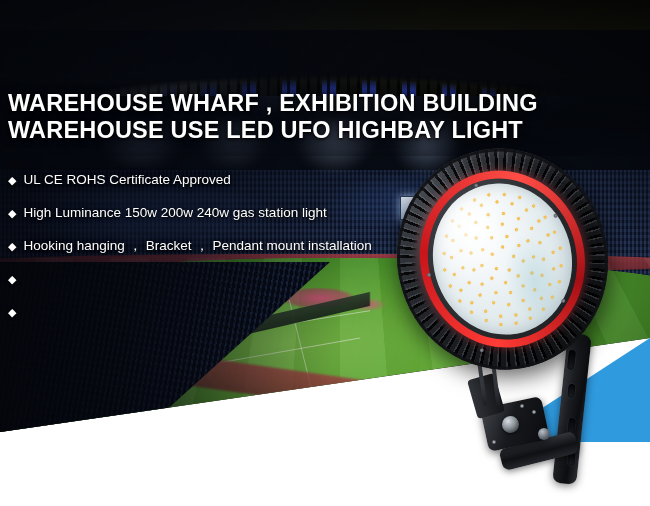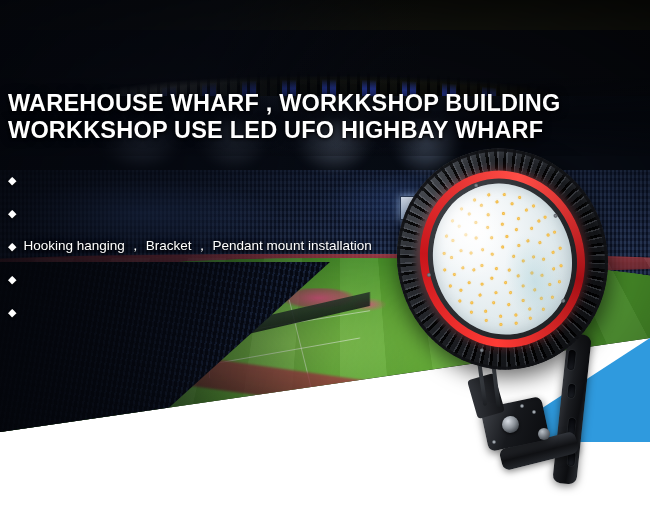--- a/index.html
+++ b/index.html
@@ -468,30 +468,32 @@
         <b style="left:98px;top:31px;"></b>
         <b style="left:166px;top:82px;"></b>
         <b style="left:150px;top:166px;"></b>
         <b style="left:58px;top:191px;"></b>
         <b style="left:28px;top:104px;"></b>
       </div>
     </div>
   </div>
 
   <div id="headline">
-    <span class="l1">WAREHOUSE  WHARF , WORKKSHOP BUILDING</span>
-    <span class="l2">WORKKSHOP USE LED   UFO HIGHBAY WHARF</span>
+    <span class="l1">WAREHOUSE  WHARF , EXHIBITION BUILDING</span>
+    <span class="l2">WAREHOUSE USE LED   UFO HIGHBAY LIGHT</span>
   </div>
 
   <div id="features">
     <div class="feat">
       <span class="dia">◆</span>
+      <span>UL CE ROHS Certificate Approved</span>
     </div>
     <div class="feat">
       <span class="dia">◆</span>
+      <span>High Luminance 150w 200w 240w gas station light</span>
     </div>
     <div class="feat">
       <span class="dia">◆</span>
       <span>Hooking hanging ，   Bracket ，   Pendant mount  installation</span>
     </div>
     <div class="feat">
       <span class="dia">◆</span>
     </div>
     <div class="feat">
       <span class="dia">◆</span>

